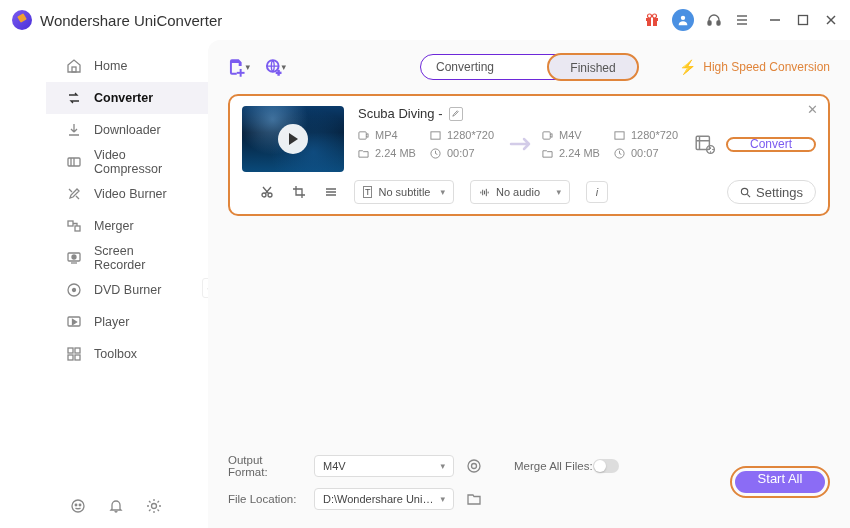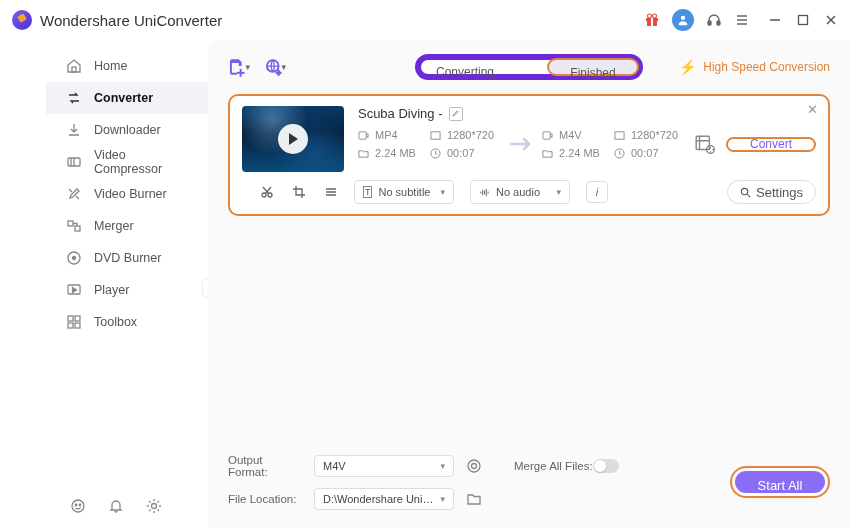--- a/index.html
+++ b/index.html
@@ -22,21 +22,21 @@
 .side-item.active .side-icon { color: #333; }
 .side-collapse { position: absolute; right: -8px; top: 238px; width: 14px; height: 20px; background: #fff; border: 1px solid #eee; border-radius: 3px; display: flex; align-items: center; justify-content: center; font-size: 10px; color: #888; cursor: pointer; }
 .side-bottom { position: absolute; bottom: 14px; left: 0; width: 100%; display: flex; gap: 22px; padding-left: 24px; }
 .sb-icon { width: 16px; height: 16px; color: #888; cursor: pointer; }
 .main { flex: 1; background: #fafafa; border-radius: 12px 0 0 0; display: flex; flex-direction: column; padding: 0; position: relative; }
 .toolbar { height: 54px; display: flex; align-items: center; padding: 0 20px; gap: 14px; }
 .tool-add { width: 22px; height: 22px; cursor: pointer; position: relative; display:flex; align-items:center; }
 .tool-add svg { width: 20px; height: 20px; }
 .tool-caret { font-size: 9px; color: #666; margin-left: -2px; }
 .tabs-wrap { margin-left: auto; margin-right: auto; position: absolute; left: 50%; transform: translateX(-50%); }
-.tabs { display: flex; border: 6px solid #6d28d9; border-radius: 16px; overflow: visible; background: #fff; height: 26px; position: relative; gap: 40px; }
+.tabs { display: flex; border: 1px solid #6d28d9; border-radius: 16px; overflow: visible; background: #fff; height: 26px; position: relative; gap: 40px; }
 .tab { width: 88px; text-align: center; line-height: 24px; font-size: 12px; color: #555; cursor: pointer; }
 .tab.finished { background: #eae8f2; border-radius: 14px; border: 2px solid #e0853b; position: relative; margin: -2px; width: 92px; line-height: 26px; }
 .hs-conv { margin-left: auto; display: flex; align-items: center; gap: 6px; color: #e0853b; font-size: 12px; cursor: pointer; }
 .hs-bolt { color: #f0a030; font-size: 14px; }
 .file-card { margin: 0 20px; border: 2px solid #e0853b; border-radius: 10px; padding: 10px 12px 10px 12px; background: #fff; position: relative; }
 .card-close { position: absolute; top: 6px; right: 10px; color: #999; font-size: 13px; cursor: pointer; }
 .card-row1 { display: flex; gap: 14px; }
 .thumb { width: 102px; height: 66px; background: linear-gradient(180deg, #0a3b6b 0%, #051f3a 40%, #0a4a7a 100%); border-radius: 4px; position: relative; overflow: hidden; }
 .thumb::before { content: ""; position: absolute; inset: 0; background: radial-gradient(circle at 30% 20%, rgba(120,180,230,0.5), transparent 40%), radial-gradient(circle at 70% 70%, rgba(20,90,150,0.6), transparent 50%); }
 .play-btn { position: absolute; top: 50%; left: 50%; transform: translate(-50%,-50%); width: 30px; height: 30px; background: rgba(255,255,255,0.92); border-radius: 50%; display: flex; align-items: center; justify-content: center; }
@@ -64,21 +64,21 @@
 .footer { margin-top: auto; padding: 0 20px 18px 20px; display: flex; align-items: center; }
 .footer-left { display: flex; flex-direction: column; gap: 10px; }
 .footer-row { display: flex; align-items: center; gap: 12px; font-size: 11.5px; color: #666; }
 .f-label { width: 74px; }
 .f-select { border: 1px solid #ddd; border-radius: 4px; height: 22px; width: 140px; display: flex; align-items: center; padding: 0 8px; font-size: 11px; color: #444; background: #fff; cursor: pointer; }
 .f-icon { width: 16px; height: 16px; color: #888; cursor: pointer; }
 .merge-row { display: flex; align-items: center; font-size: 11.5px; color: #666; margin-left: 20px; }
 .toggle { width: 26px; height: 14px; background: #ddd; border-radius: 8px; position: relative; cursor: pointer; }
 .toggle::after { content: ""; position: absolute; width: 12px; height: 12px; background: #fff; border-radius: 50%; top: 1px; left: 1px; box-shadow: 0 1px 2px rgba(0,0,0,0.2); }
 .start-all { margin-left: auto; border: 2px solid #e0853b; border-radius: 22px; padding: 3px; }
-.start-all-inner { background: #8b6cf5; color: #fff; border-radius: 18px; height: 22px; width: 90px; display: flex; align-items: flex-end; justify-content: center; font-size: 13px; cursor: pointer; }
+.start-all-inner { background: #8b6cf5; color: #fff; border-radius: 18px; height: 22px; width: 90px; display: flex; align-items: flex-start; justify-content: center; font-size: 13px; cursor: pointer; }
 svg { display: block; }
 </style>
 </head>
 <body>
 
 <div class="titlebar">
   <div class="logo"></div>
   <div class="app-title">Wondershare UniConverter</div>
   <div class="titlebar-right">
     <div class="tb-icon tb-gift">
@@ -181,20 +181,30 @@
             <rect x="2" y="3" width="5" height="5"></rect>
             <rect x="9" y="8" width="5" height="5"></rect>
             <path d="M7 5.5h4V8"></path>
           </svg>
         </span>
       <span>Merger</span>
     </div>
     <div class="side-item">
       <span class="side-icon">
           <svg viewBox="0 0 16 16" width="16" height="16" fill="none" stroke="currentColor" stroke-width="1.3">
+            <rect x="2" y="3" width="12" height="8" rx="1"></rect>
+            <circle cx="8" cy="7" r="2" fill="currentColor"></circle>
+            <line x1="5" y1="13" x2="11" y2="13"></line>
+          </svg>
+        </span>
+      <span>Screen Recorder</span>
+    </div>
+    <div class="side-item">
+      <span class="side-icon">
+          <svg viewBox="0 0 16 16" width="16" height="16" fill="none" stroke="currentColor" stroke-width="1.3">
             <circle cx="8" cy="8" r="6"></circle>
             <circle cx="8" cy="8" r="1.5" fill="currentColor"></circle>
           </svg>
         </span>
       <span>DVD Burner</span>
     </div>
     <div class="side-item">
       <span class="side-icon">
           <svg viewBox="0 0 16 16" width="16" height="16" fill="none" stroke="currentColor" stroke-width="1.3">
             <rect x="2" y="3" width="12" height="9" rx="1"></rect>

